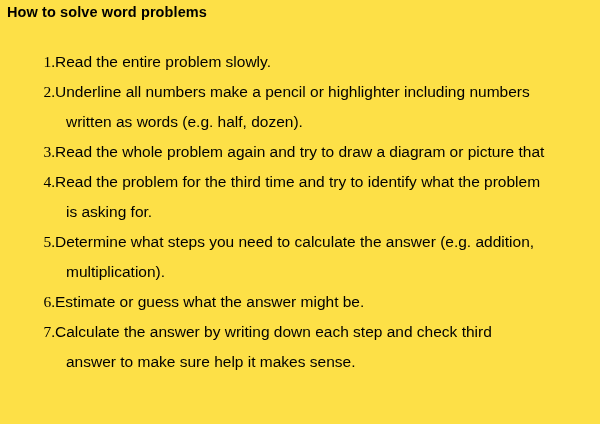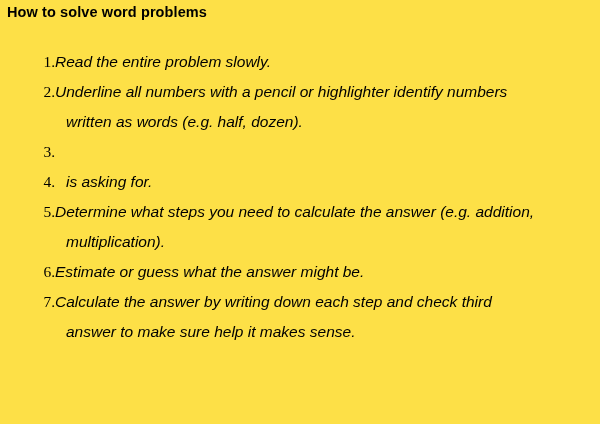--- a/index.html
+++ b/index.html
@@ -68,52 +68,53 @@
     padding-left: 0px;
     text-indent: 0;
   }
   .step-text .cont {
     display: block;
     padding-left: 11px;
   }
   .step-line {
     display: block;
     white-space: nowrap;
-    font-style: italic;
   }
 </style>
 </head>
 <body>
 
 <div class="page">
 
   <div class="doc-title">How to solve word problems</div>
 
   <ol class="steps-list">
       <li class="step-item">
         <span class="step-number">1.</span>
         <span class="step-text">
           <span class="step-line">Read the entire problem slowly.</span>
         </span>
       </li>
       <li class="step-item">
         <span class="step-number">2.</span>
         <span class="step-text">
-          <span class="step-line">Underline all numbers with a pencil or highlighter identify numbers</span>
+          <span class="step-line">Underline all numbers make a pencil or highlighter including numbers</span>
           <span class="step-line cont">written as words (e.g. half, dozen).</span>
         </span>
       </li>
       <li class="step-item">
         <span class="step-number">3.</span>
         <span class="step-text">
+          <span class="step-line">Read the whole problem again and try to draw a diagram or picture that</span>
         </span>
       </li>
       <li class="step-item">
         <span class="step-number">4.</span>
         <span class="step-text">
+          <span class="step-line">Read the problem for the third time and try to identify what the problem</span>
           <span class="step-line cont">is asking for.</span>
         </span>
       </li>
       <li class="step-item">
         <span class="step-number">5.</span>
         <span class="step-text">
           <span class="step-line">Determine what steps you need to calculate the answer (e.g. addition,</span>
           <span class="step-line cont">multiplication).</span>
         </span>
       </li>

